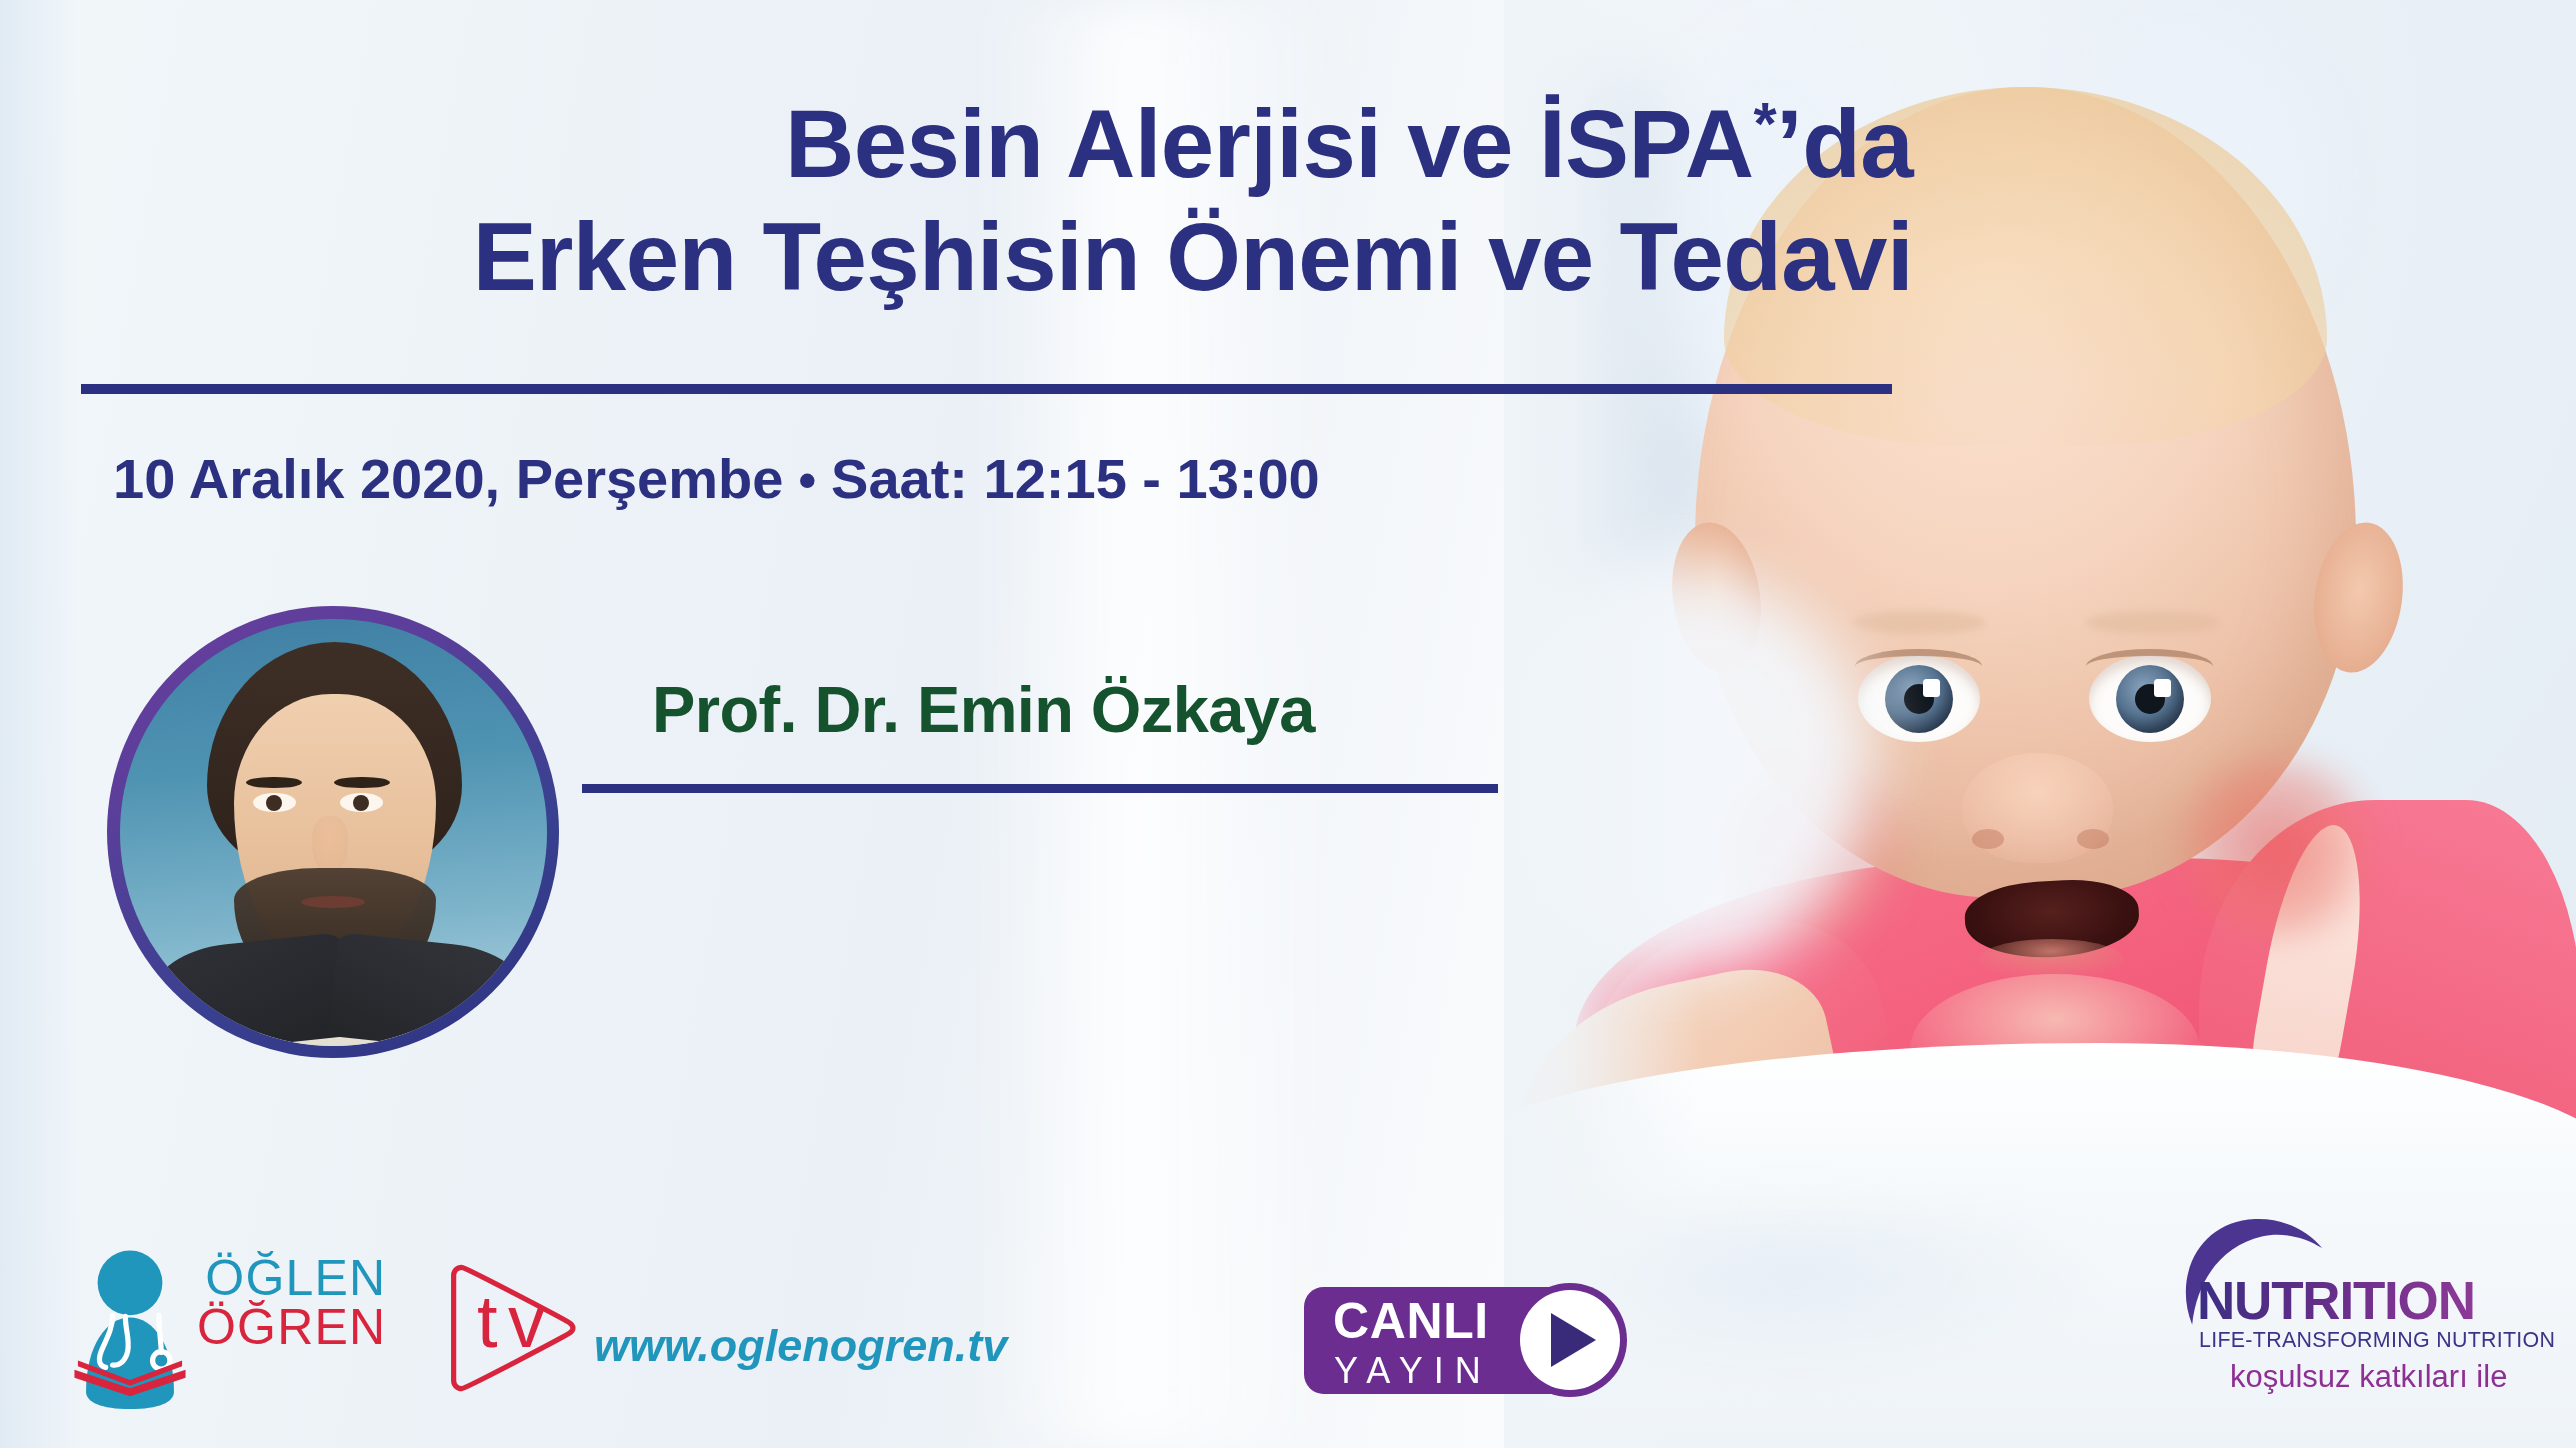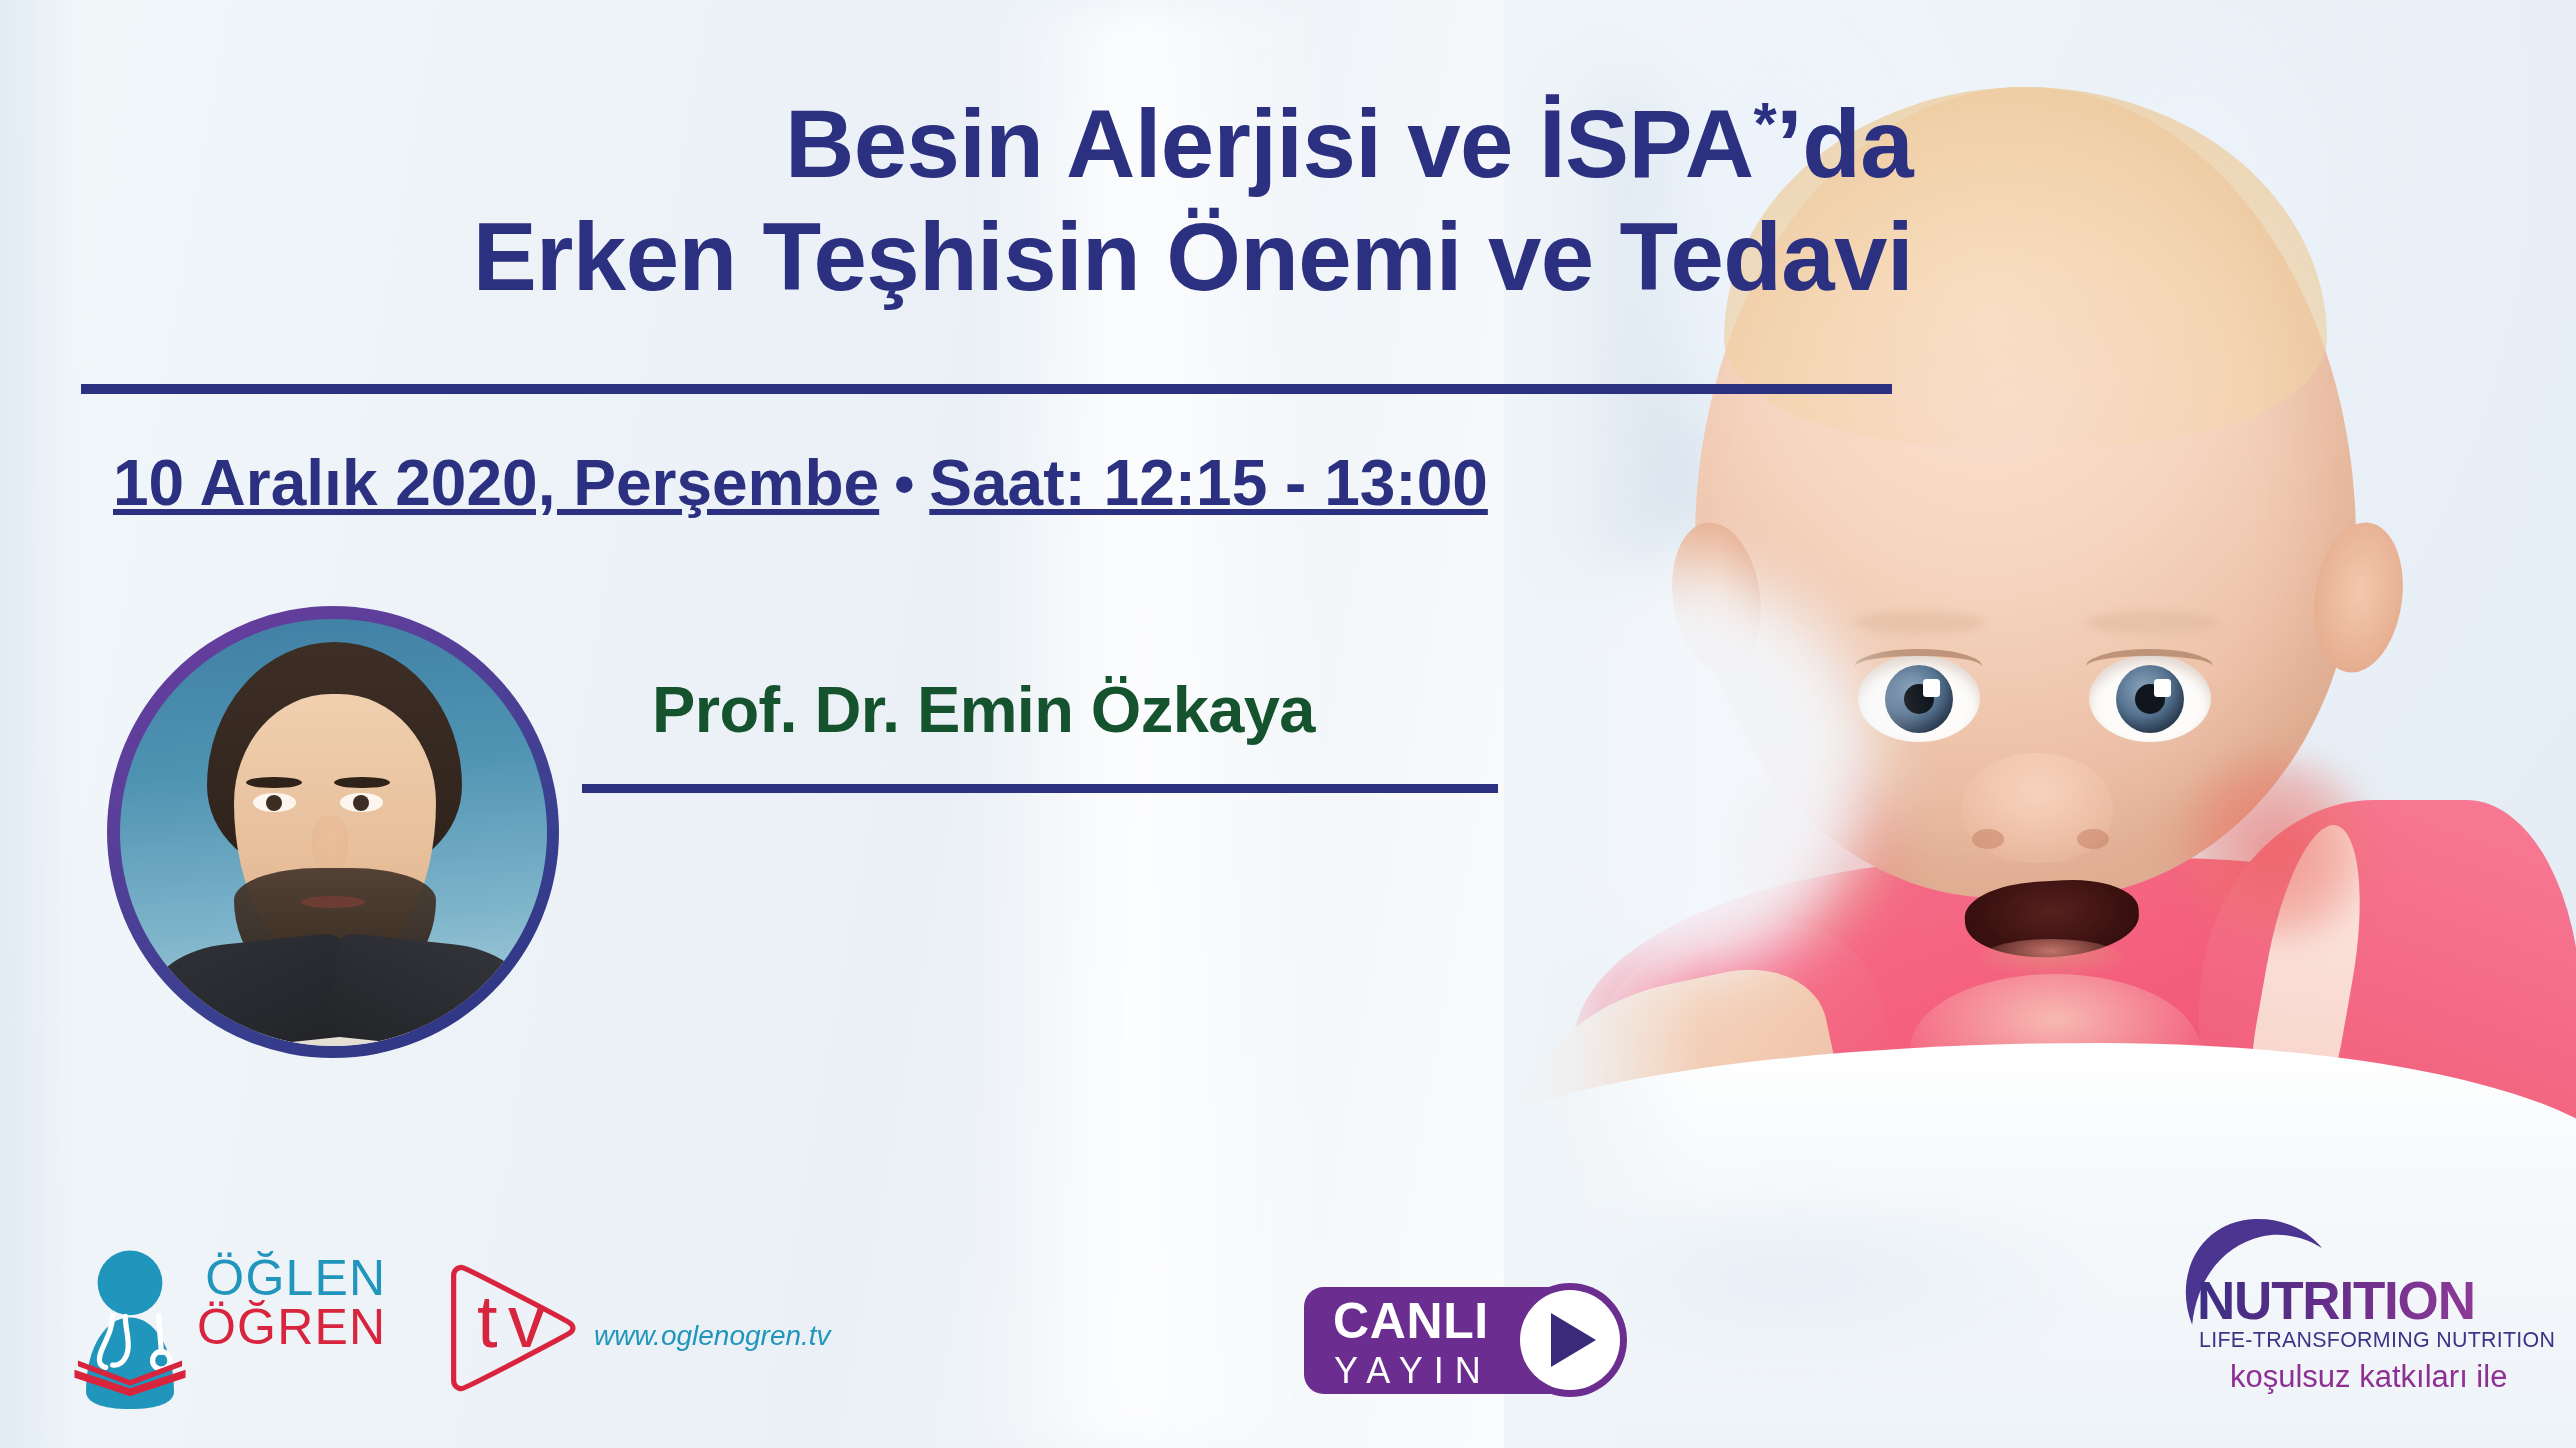--- a/index.html
+++ b/index.html
@@ -303,25 +303,24 @@
     width: 1811px;
     height: 9.9px;
     background: #2b3180;
   }
 
   .datetime {
     position: absolute;
     left: 113px;
     top: 446px;
     color: #2b3180;
-    font-size: 64px;
+    font-size: 56px;
     font-weight: 600;
     letter-spacing: 0px;
     white-space: nowrap;
-    text-decoration: underline;
   }
   .datetime .dot {
     display: inline-block;
     padding: 0 15px;
     font-size: 0.9em;
     vertical-align: 1.2px;
   }
 
   
   .portrait {
@@ -479,23 +478,23 @@
     font-weight: 500;
   }
   .oo-l1 { color: #2196bd; }
   .oo-l2 { color: #d8243c; }
   .oo-tv { position: absolute; left: 362px; top: 3.5px; width: 156px; height: 156px; }
   .oo-url {
     position: absolute;
     left: 522px;
     top: 74px;
     color: #2196bd;
-    font-size: 28px;
+    font-size: 45px;
     font-style: italic;
-    font-weight: 400;
+    font-weight: 700;
     white-space: nowrap;
   }
 
   
   .canli {
     position: absolute;
     left: 1304px;
     top: 1283px;
     width: 348px;
     height: 114px;

